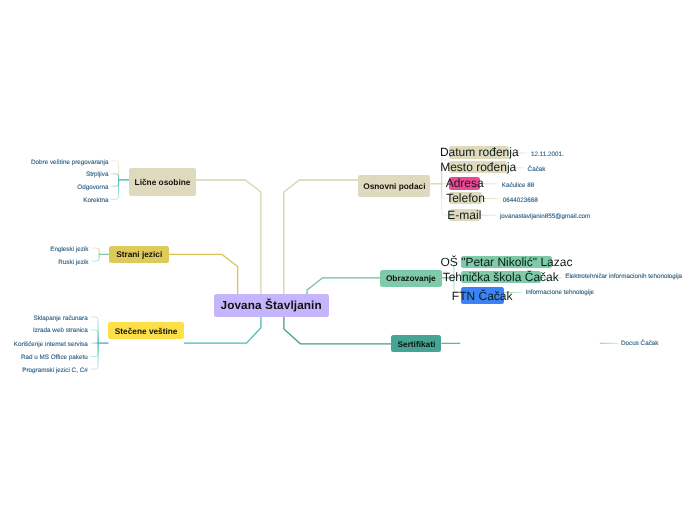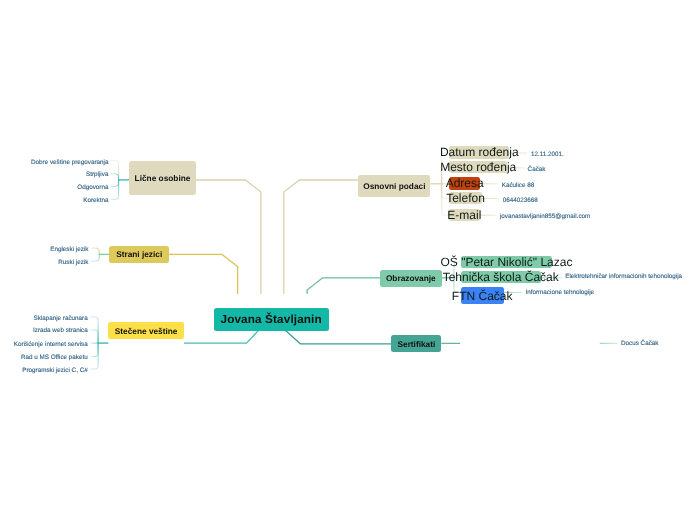--- a/index.html
+++ b/index.html
@@ -2,22 +2,22 @@
 <html><head>
 <meta charset="utf-8">
 <style>
   html,body{margin:0;padding:0;}
   body{width:696px;height:520px;background:#ffffff;overflow:hidden;
        font-family:"Liberation Sans",sans-serif;-webkit-font-smoothing:antialiased;text-rendering:geometricPrecision;}
   #map{position:relative;width:696px;height:520px;background:#ffffff;}
   svg#links{position:absolute;left:0;top:0;width:696px;height:520px;}
   .node{position:absolute;box-sizing:border-box;border-radius:2.5px;
         display:flex;align-items:center;white-space:nowrap;}
-  .center-node{font-weight:bold;font-size:11.75px;letter-spacing:0.12px;color:#111;background:#14b8a6;
-               justify-content:center;border-radius:2.5px;margin-top:14px;}
+  .center-node{font-weight:bold;font-size:11.75px;letter-spacing:0.12px;color:#111;background:#c4b5fd;
+               justify-content:center;border-radius:2.5px;}
   .branch-node{font-weight:bold;font-size:8.3px;color:#111;justify-content:center;}
   .sub-node{font-size:12px;color:#0d1b16;justify-content:center;border-radius:2.5px;}
   .leaf{position:absolute;white-space:nowrap;font-size:6.3px;color:#2c5f82;line-height:1;
         -webkit-text-stroke:0.11px #2c5f82;}
   .leaf.r{text-align:right;}
 </style>
 </head>
 <body>
 
 <div id="map">
@@ -174,21 +174,21 @@
         <path d="M503.8,292.4 H522" stroke="url(#fg25)" stroke-width="1"></path>
         <path d="M441.4,343.3 H460.2" stroke="#3f9e8e" stroke-width="1"></path>
         <path d="M599.8,343.3 H618" stroke="url(#fg26)" stroke-width="1"></path>
       </g>
   </svg>
 
   <div class="node center-node" style="left:213.6px;top:294.3px;width:115.1px;height:22.4px;">
     <span>Jovana Štavljanin</span>
   </div>
 
-  <div class="node branch-node" style="left:129px;top:161px;width:67px;height:34px;background:#dfd9be;">
+  <div class="node branch-node" style="left:129px;top:168px;width:67px;height:28px;background:#dfd9be;">
     <span>Lične osobine</span>
   </div>
 
   <div class="node branch-node" style="left:109.4px;top:245.8px;width:59.6px;height:17.2px;background:#ddca5a;">
     <span>Strani jezici</span>
   </div>
 
   <div class="node branch-node" style="left:108.4px;top:322px;width:75.5px;height:17.2px;background:#fde047;">
     <span>Stečene veštine</span>
   </div>
@@ -208,21 +208,21 @@
   <div class="node sub-node" style="left:449.1px;top:146.1px;width:60.3px;height:12.6px;background:#dfd9be;">
     <span>Datum rođenja</span>
   </div>
   <div class="leaf" style="left:530.9px;top:152px;">12.11.2001.</div>
 
   <div class="node sub-node" style="left:449.1px;top:160.8px;width:58.2px;height:12.6px;background:#dfd9be;">
     <span>Mesto rođenja</span>
   </div>
   <div class="leaf" style="left:527.6px;top:166.8px;">Čačak</div>
 
-  <div class="node sub-node" style="left:449.1px;top:177.1px;width:31.2px;height:12.6px;background:#c2410c;">
+  <div class="node sub-node" style="left:449.1px;top:177.1px;width:31.2px;height:12.6px;background:#ec4899;">
     <span>Adresa</span>
   </div>
   <div class="leaf" style="left:501.7px;top:182.6px;">Kaćulice 88</div>
 
   <div class="node sub-node" style="left:449.1px;top:191.8px;width:32.8px;height:12.6px;background:#dfd9be;">
     <span>Telefon</span>
   </div>
   <div class="leaf" style="left:502.7px;top:198.3px;">0644023668</div>
 
   <div class="node sub-node" style="left:449.1px;top:208.6px;width:30.5px;height:12.6px;background:#dfd9be;">

